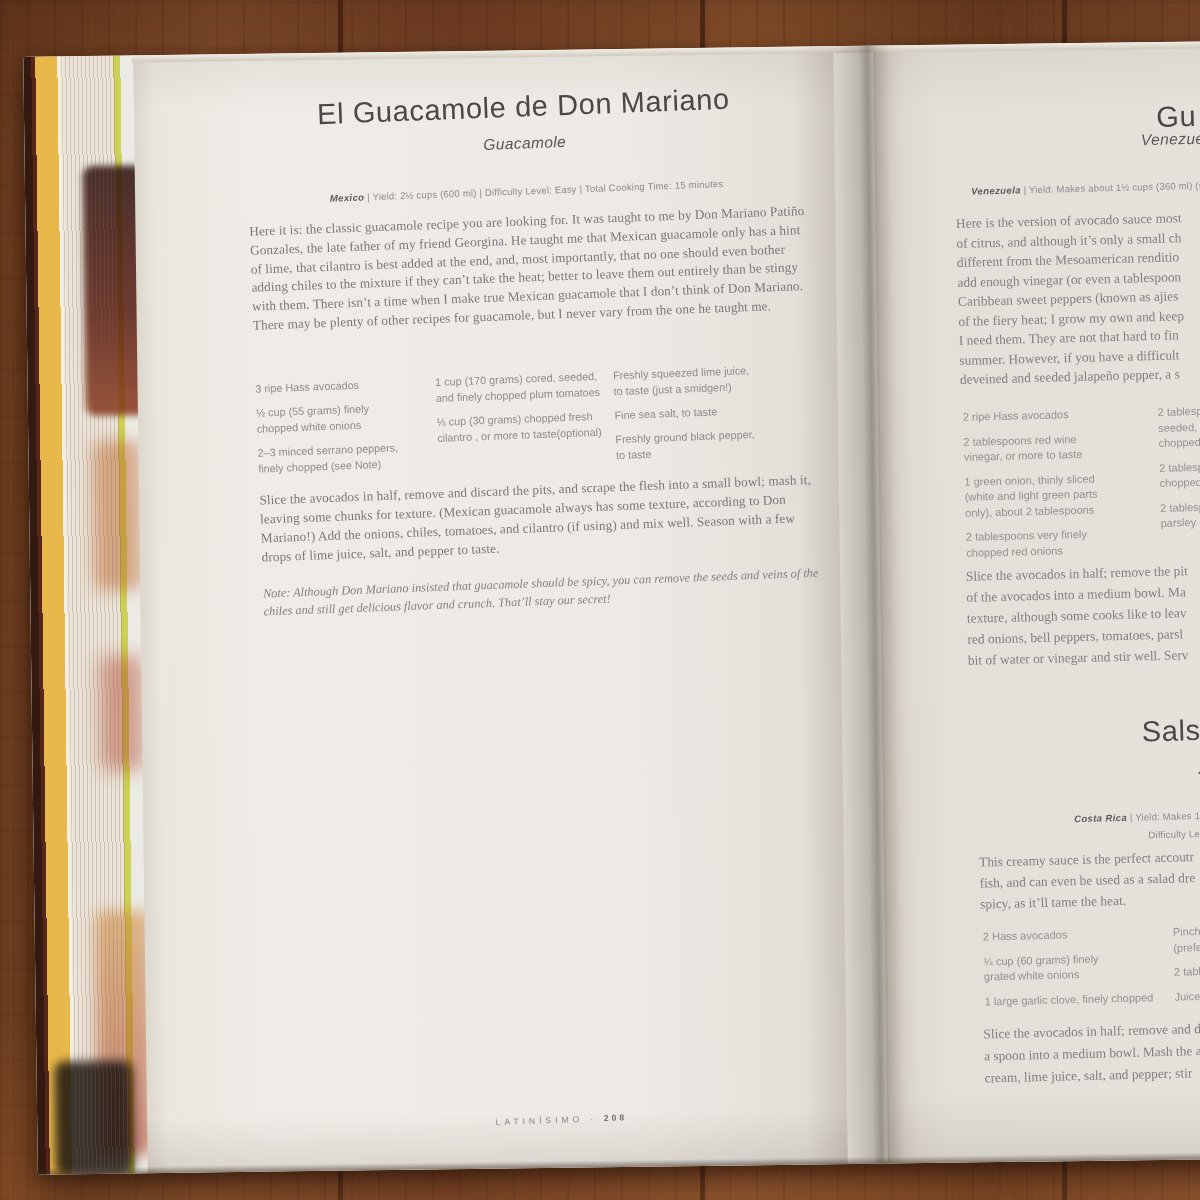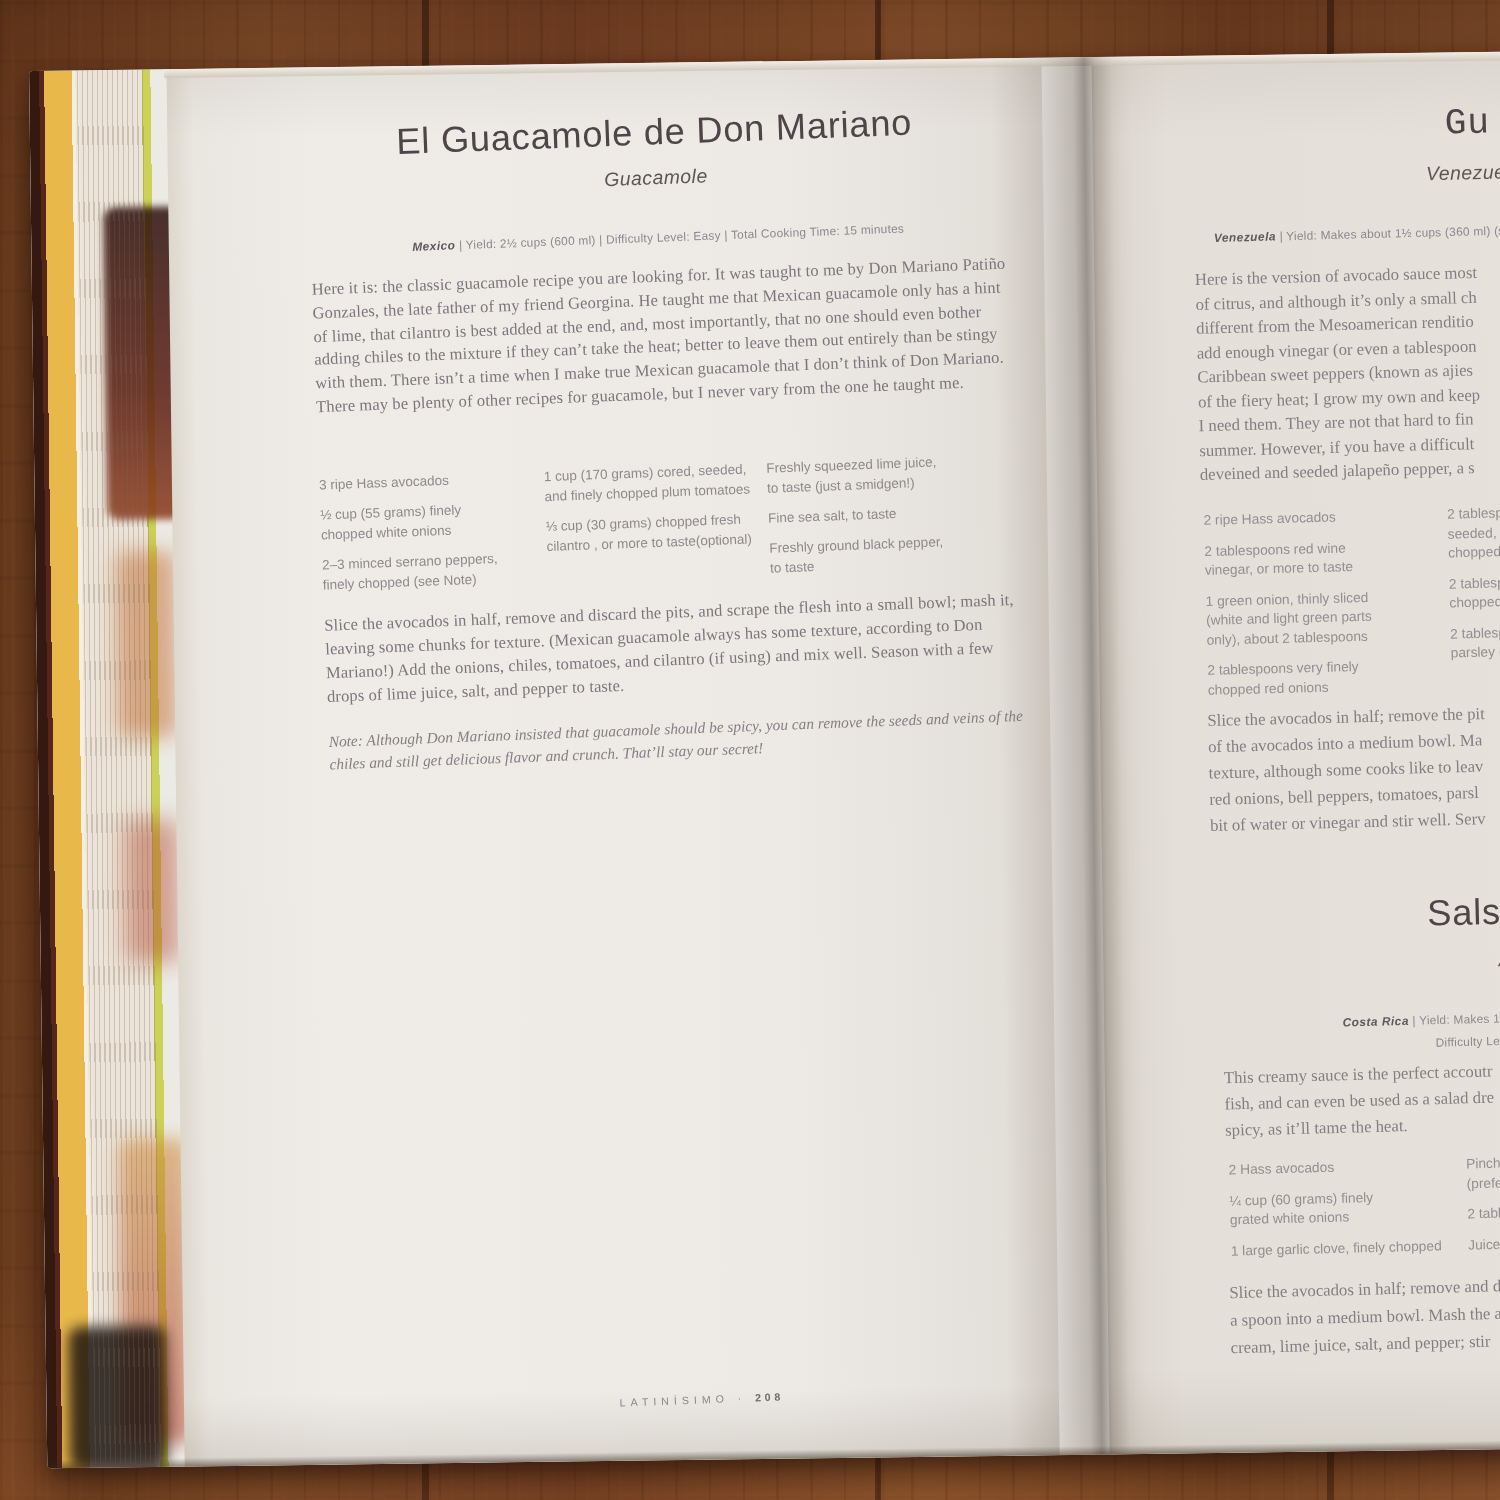--- a/index.html
+++ b/index.html
@@ -128,21 +128,21 @@
       <div class="serif lp-note abs" style="top:530px;">Note: Although Don Mariano insisted that guacamole should be spicy, you can remove the seeds and veins of the chiles and still get delicious flavor and crunch. That’ll stay our secret!</div>
 
       <div class="footer abs center" style="top:1071px;">
         <span>LATINÍSIMO</span><span class="sep">·</span><span class="pg">208</span>
       </div>
     </div>
   </div>
 
   <div class="right-page rp">
     <div class="rp-content">
-      <h1 class="t-title abs" style="top:44px;left:282px;font-family:Liberation Mono, monospace;">Gu</h1>
+      <h1 class="t-title abs" style="top:62px;left:282px;">Gu</h1>
       <div class="t-sub abs" style="top:92px;left:266px;">Venezue</div>
 
       <div class="meta abs" style="top:142px;left:95px;">
         <span class="country">Venezuela</span>
         <span>|  Yield: Makes about 1½ cups (360 ml) (s</span>
       </div>
 
       <div class="serif rp-lines lh195 abs" style="top:170px;left:79px;">Here is the version of avocado sauce most
 of citrus, and although it’s only a small ch
 different from the Mesoamerican renditio

